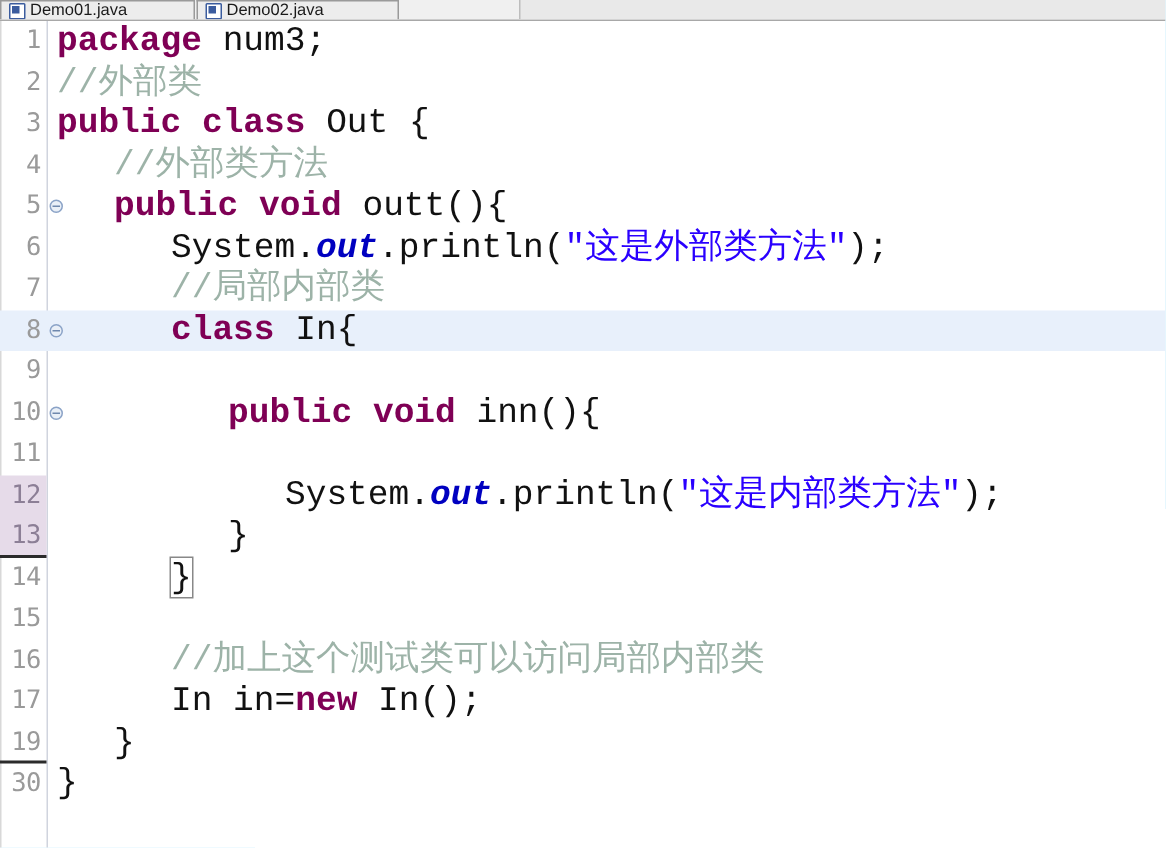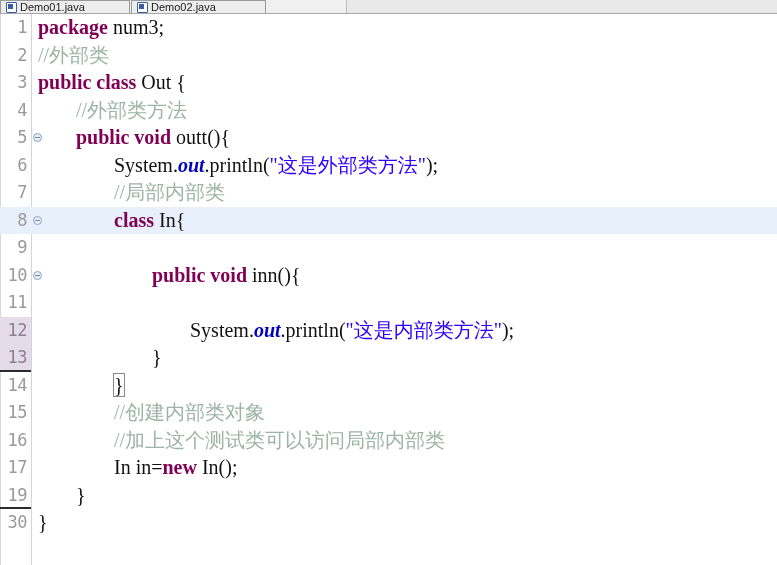--- a/index.html
+++ b/index.html
@@ -96,22 +96,22 @@
     box-sizing:border-box;
   }
   .fold:after{
     content:"";position:absolute;left:1px;top:3px;
     width:5px;height:1px;background:#6f88ad;
   }
 
   .code{
     position:absolute;left:34px;top:0;
     height:27.5px;line-height:27.5px;
-    font-family:Liberation Serif, serif;
-    font-size:20px;
+    font-family:Liberation Mono, monospace;
+    font-size:23px;
     color:#111111;
     white-space:pre;
   }
 
   .kw{color:#7f0055;font-weight:bold;}
   .cmt{color:#9db3a8;}
   .str{color:#2a00ff;}
   .fld{color:#0000c0;font-weight:bold;font-style:italic;}
   .plain{color:#111111;}
   .brace-match{outline:1px solid #888;}
@@ -149,21 +149,21 @@
         <div class="row"><div class="lnum">5</div><div class="fold"></div><div class="code" style="left: 76px;"><span class="kw">public void</span><span class="plain"> outt(){</span></div></div>
         <div class="row"><div class="lnum">6</div><div class="code" style="left: 114px;"><span class="plain">System.</span><span class="fld">out</span><span class="plain">.println(</span><span class="str">"这是外部类方法"</span><span class="plain">);</span></div></div>
         <div class="row"><div class="lnum">7</div><div class="code" style="left: 114px;"><span class="cmt">//局部内部类</span></div></div>
         <div class="row cursorline"><div class="lnum">8</div><div class="fold"></div><div class="code" style="left: 114px;"><span class="kw">class</span><span class="plain"> In{</span></div></div>
         <div class="row"><div class="lnum">9</div><div class="code" style="left: 38px;"></div></div>
         <div class="row"><div class="lnum">10</div><div class="fold"></div><div class="code" style="left: 152px;"><span class="kw">public void</span><span class="plain"> inn(){</span></div></div>
         <div class="row"><div class="lnum">11</div><div class="code" style="left: 38px;"></div></div>
         <div class="row"><div class="lnum changed">12</div><div class="code" style="left: 190px;"><span class="plain">System.</span><span class="fld">out</span><span class="plain">.println(</span><span class="str">"这是内部类方法"</span><span class="plain">);</span></div></div>
         <div class="row"><div class="lnum changed changed-last">13</div><div class="code" style="left: 152px;"><span class="plain">}</span></div></div>
         <div class="row"><div class="lnum">14</div><div class="code" style="left: 114px;"><span class="plain brace-match">}</span></div></div>
-        <div class="row"><div class="lnum">15</div><div class="code" style="left: 114px;"><span class="cmt">//创建内部类对象</span></div></div>
+        <div class="row"><div class="lnum">15</div></div>
         <div class="row"><div class="lnum">16</div><div class="code" style="left: 114px;"><span class="cmt">//加上这个测试类可以访问局部内部类</span></div></div>
         <div class="row"><div class="lnum">17</div><div class="code" style="left: 114px;"><span class="plain">In in=</span><span class="kw">new</span><span class="plain"> In();</span></div></div>
         <div class="row"><div class="lnum changed-last">19</div><div class="code" style="left: 76px;"><span class="plain">}</span></div></div>
         <div class="row"><div class="lnum">30</div><div class="code" style="left: 38px;"><span class="plain">}</span></div></div>
       </div>
   </div>
 
 </div>
 
 </body></html>

